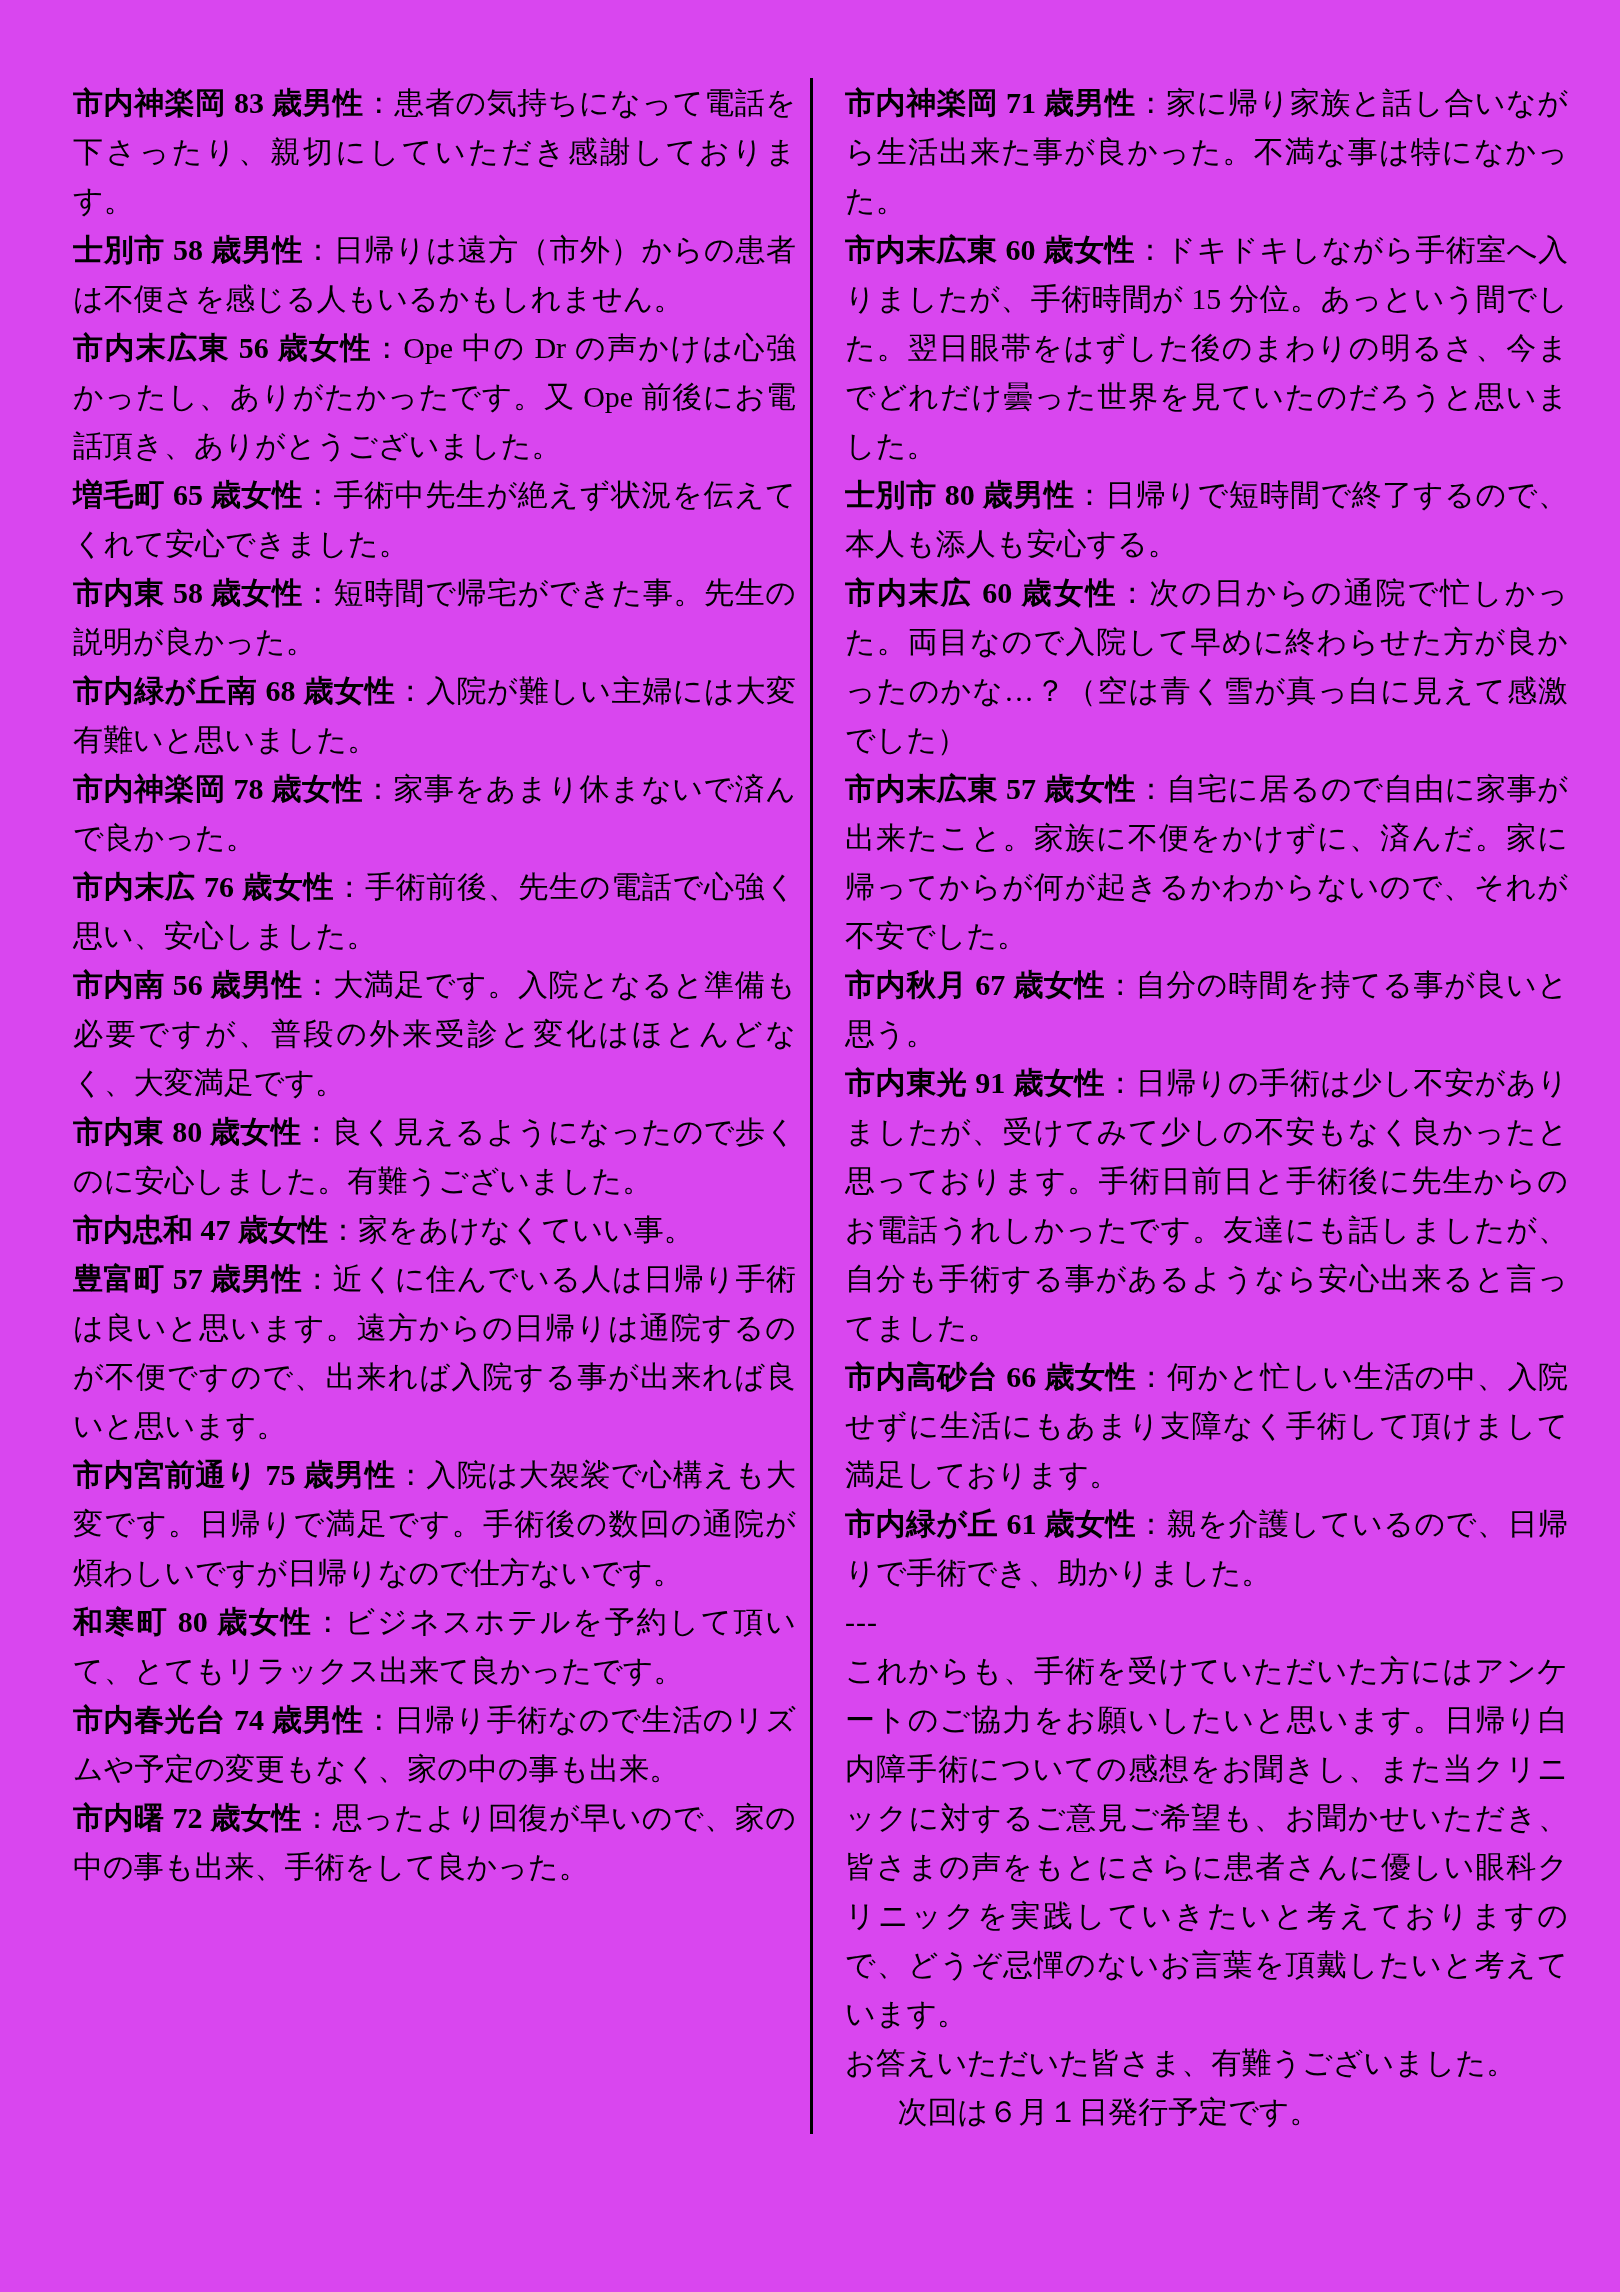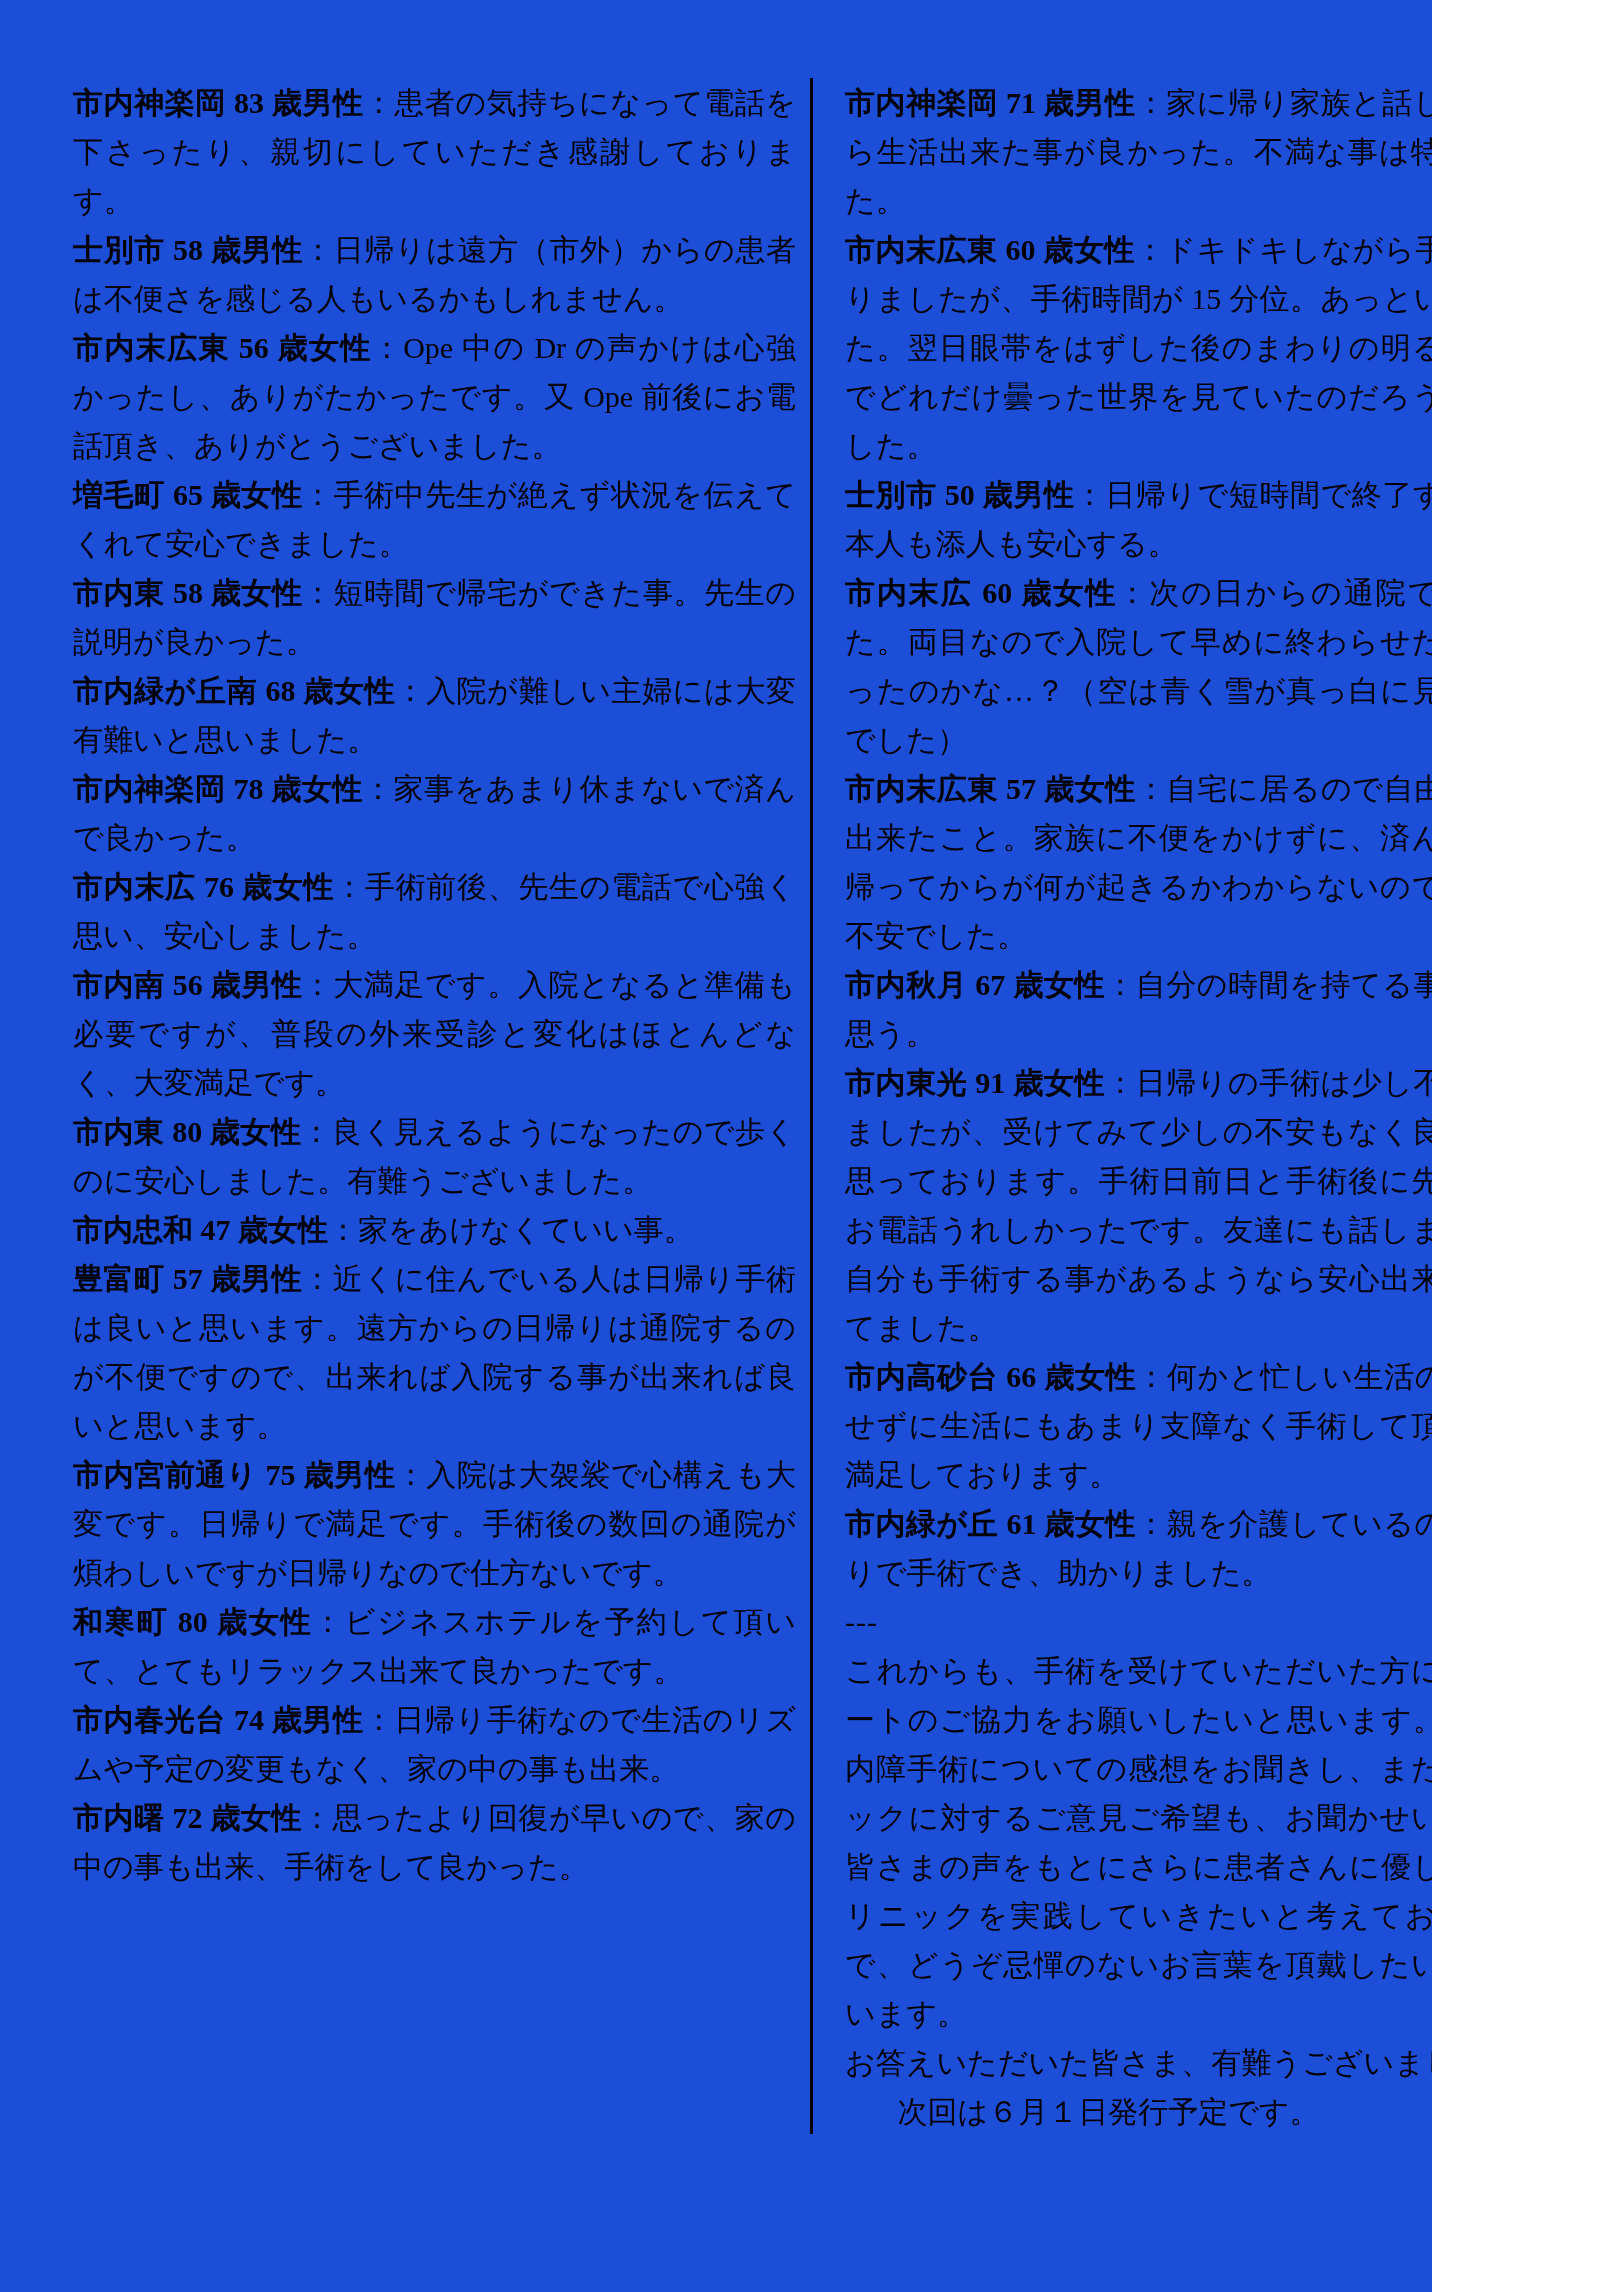--- a/index.html
+++ b/index.html
@@ -1,20 +1,20 @@
 <!DOCTYPE html>
 <html lang="ja"><head>
 <meta charset="utf-8">
 <style>
   html, body { margin: 0; padding: 0; background: #ffffff; }
   .page {
     position: relative;
-    width: 1432px;
+    width: 1620px;
     height: 2293px;
-    background: #1d4ed8;
+    background: #d946ef;
     color: #000000;
     font-family: "Liberation Serif", "DejaVu Serif", serif;
     font-size: 30px;
     line-height: 49px;
     overflow: hidden;
   }
   .column {
     position: absolute;
     top: 78px;
     width: 723px;
@@ -85,21 +85,21 @@
 </div>
 
   <div class="divider"></div>
 
   <div class="column right">
     <div>
   <p class="testimonial"><span class="t-header">市内神楽岡 71 歳男性</span><span class="t-body">：家に帰り家族と話し合いながら生活出来た事が良かった。不満な事は特になかった。</span></p>
 
   <p class="testimonial"><span class="t-header">市内末広東 60 歳女性</span><span class="t-body">：ドキドキしながら手術室へ入りましたが、手術時間が 15 分位。あっという間でした。翌日眼帯をはずした後のまわりの明るさ、今までどれだけ曇った世界を見ていたのだろうと思いました。</span></p>
 
-  <p class="testimonial"><span class="t-header">士別市 50 歳男性</span><span class="t-body">：日帰りで短時間で終了するので、本人も添人も安心する。</span></p>
+  <p class="testimonial"><span class="t-header">士別市 80 歳男性</span><span class="t-body">：日帰りで短時間で終了するので、本人も添人も安心する。</span></p>
 
   <p class="testimonial"><span class="t-header">市内末広 60 歳女性</span><span class="t-body">：次の日からの通院で忙しかった。両目なので入院して早めに終わらせた方が良かったのかな…？（空は青く雪が真っ白に見えて感激でした）</span></p>
 
   <p class="testimonial"><span class="t-header">市内末広東 57 歳女性</span><span class="t-body">：自宅に居るので自由に家事が出来たこと。家族に不便をかけずに、済んだ。家に帰ってからが何が起きるかわからないので、それが不安でした。</span></p>
 
   <p class="testimonial"><span class="t-header">市内秋月 67 歳女性</span><span class="t-body">：自分の時間を持てる事が良いと思う。</span></p>
 
   <p class="testimonial"><span class="t-header">市内東光 91 歳女性</span><span class="t-body">：日帰りの手術は少し不安がありましたが、受けてみて少しの不安もなく良かったと思っております。手術日前日と手術後に先生からのお電話うれしかったです。友達にも話しましたが、自分も手術する事があるようなら安心出来ると言ってました。</span></p>
 
   <p class="testimonial"><span class="t-header">市内高砂台 66 歳女性</span><span class="t-body">：何かと忙しい生活の中、入院せずに生活にもあまり支障なく手術して頂けまして満足しております。</span></p>

